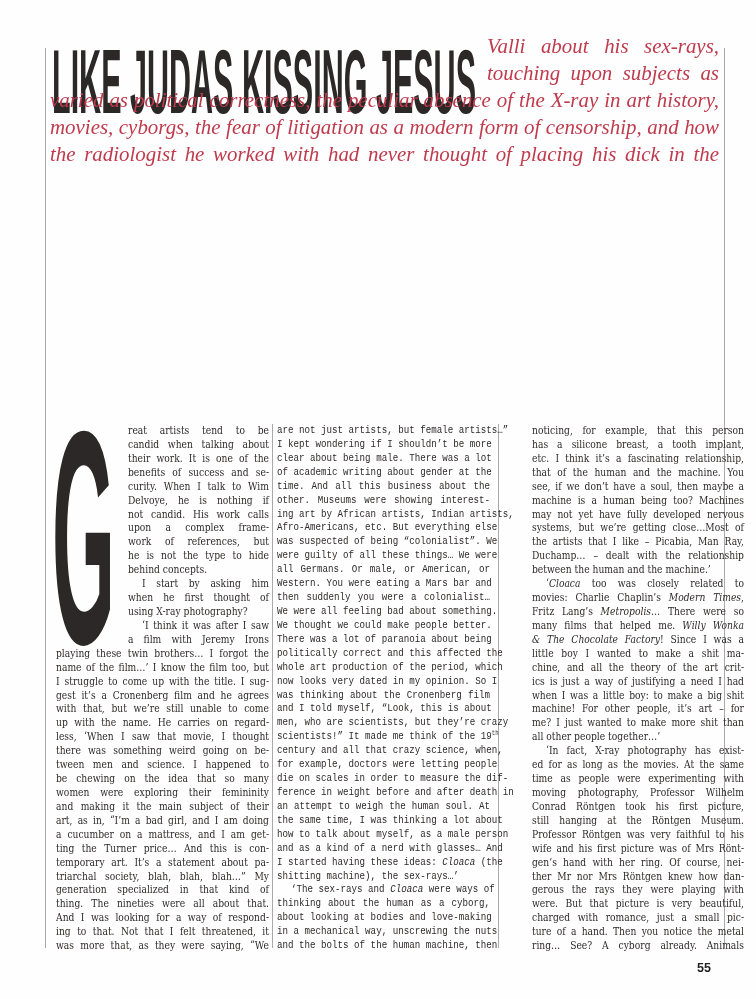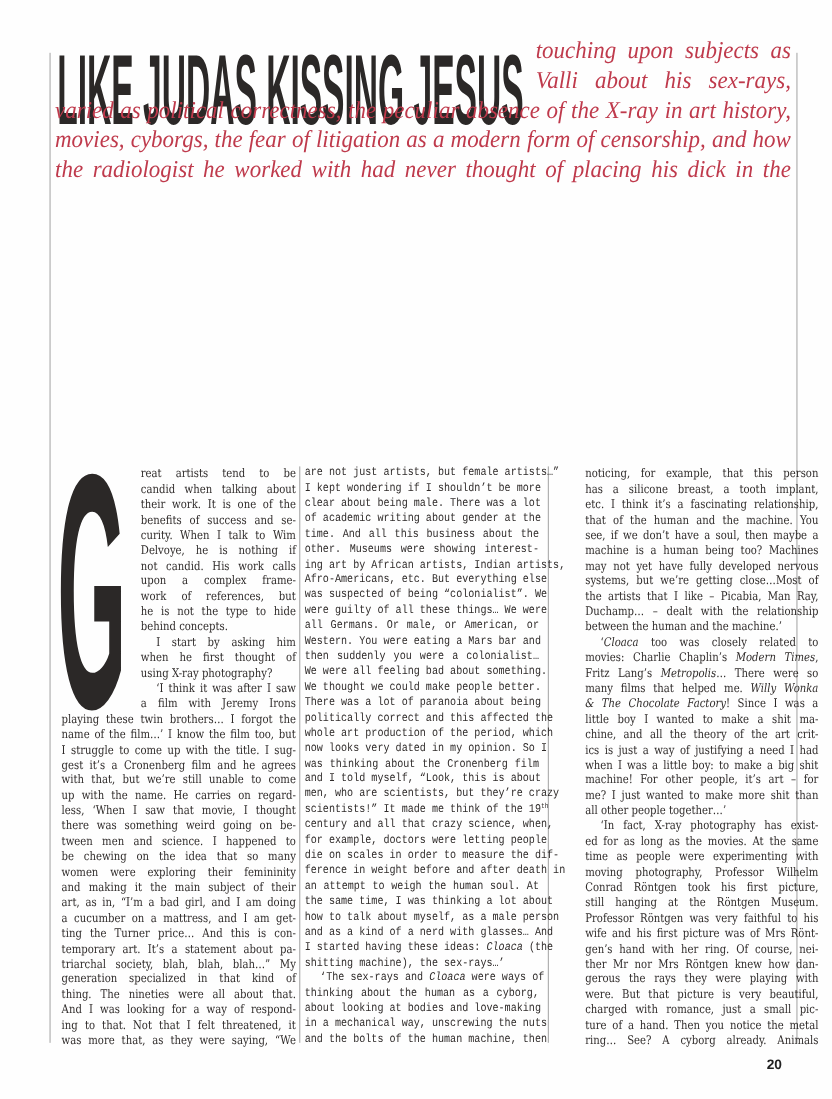--- a/index.html
+++ b/index.html
@@ -72,24 +72,24 @@
 <div class="rule" id="frame-right" style="background: rgb(169, 169, 169);"></div>
 <div class="rule" id="divider-1" style="background: rgb(169, 169, 169);"></div>
 <div class="rule" id="divider-2" style="background: rgb(169, 169, 169);"></div>
 
 <svg id="headline-svg" width="426" height="78">
   <text x="0" y="73" textLength="424" lengthAdjust="spacingAndGlyphs">LIKE JUDAS KISSING JESUS</text>
 </svg>
 
 <div class="deck" id="deck">
     <div class="ln nb">
+      <span class="in" style="">Valli about his sex-rays,</span>
+    </div>
+    <div class="ln nb">
       <span class="in" style="">touching upon subjects as</span>
-    </div>
-    <div class="ln nb">
-      <span class="in" style="">Valli about his sex-rays,</span>
     </div>
     <div class="ln">
       <span class="in" style="">varied as political correctness, the peculiar absence of the X-ray in art history,</span>
     </div>
     <div class="ln">
       <span class="in" style="">movies, cyborgs, the fear of litigation as a modern form of censorship, and how</span>
     </div>
     <div class="ln">
       <span class="in" style="">the radiologist he worked with had never thought of placing his dick in the</span>
     </div>
@@ -441,13 +441,13 @@
       <span class="in" style="">charged with romance, just a small pic-</span>
     </div>
     <div class="ln">
       <span class="in" style="">ture of a hand. Then you notice the metal</span>
     </div>
     <div class="ln">
       <span class="in" style="">ring… See? A cyborg already. Animals</span>
     </div>
   </div>
 
-<div id="page-number">20</div>
+<div id="page-number">55</div>
 
 </body></html>

